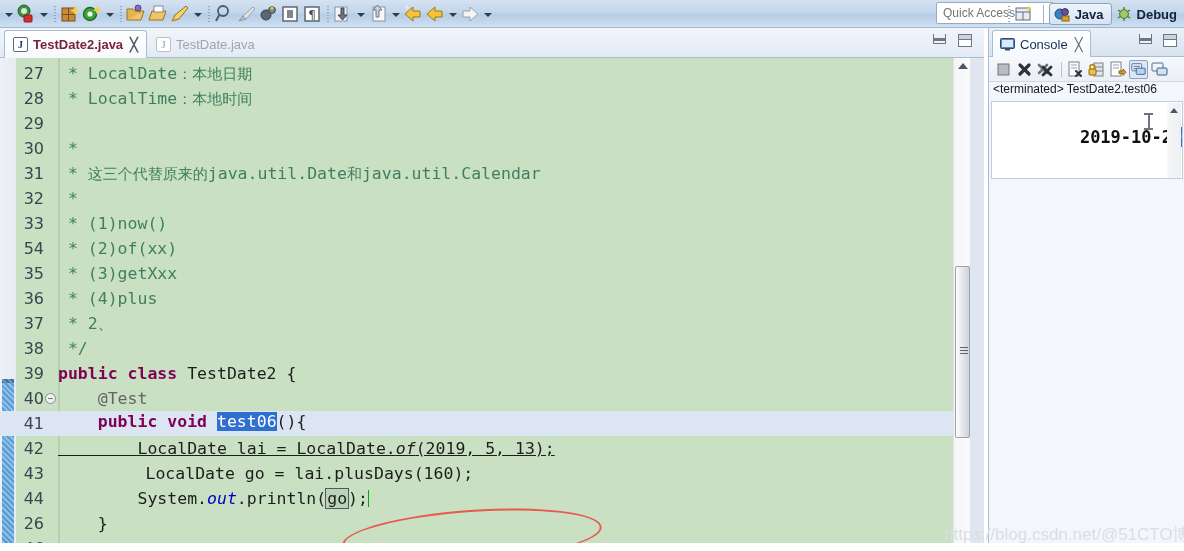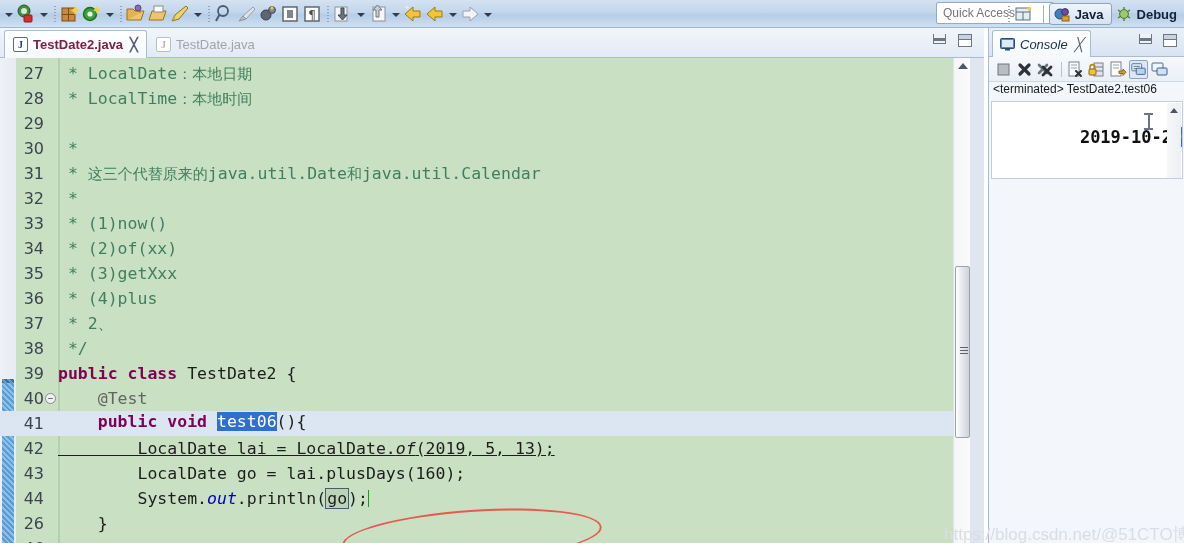--- a/index.html
+++ b/index.html
@@ -160,21 +160,21 @@
   }
   .console-tabbar {
     position:absolute; left:0; top:0; width:196px; height:29px;
     background:linear-gradient(to bottom,#e9f0f8,#d9e4f1);
     border-bottom:1px solid #a8bdd4;
   }
   .ctab {
     position:absolute; left:3px; top:2px; height:27px; display:flex; align-items:center;
     gap:5px; padding:0 7px; font-size:13px; color:#17304f;
     background:linear-gradient(to bottom,#ffffff,#f5f9fd);
-    border:1px solid #a8bdd4; border-bottom:none; border-radius:3px 3px 0 0;font-style:italic;
+    border:1px solid #a8bdd4; border-bottom:none; border-radius:3px 3px 0 0;
   }
   .console-icon { width:15px; height:13px; position:relative; }
   .cv-winbtns { position:absolute; right:8px; top:6px; display:flex; gap:11px; }
   .console-toolbar {
     position:absolute; left:0; top:29px; width:196px; height:25px;
     background:linear-gradient(to bottom,#f6f8fb,#eaeff6);
     border-bottom:1px solid #cfd8e3; display:flex; align-items:center; padding-left:5px;
   }
   .ct-btn { width:19px; height:19px; position:relative; margin-right:2px; }
   .ct-btn.pressed { border:1px solid #8fa4bb; background:#dce8f5; border-radius:2px; }
@@ -421,42 +421,42 @@
         <div class="crow" style="top: 28px;"><span class="cmt"> * </span><span class="cmt">LocalTime</span><span class="cmt-cn">：本地时间</span></div>
         <div class="ln" style="top: 53px;">29</div>
         <div class="ln" style="top: 78px;">30</div>
         <div class="crow" style="top: 78px;"><span class="cmt"> * </span></div>
         <div class="ln" style="top: 103px;">31</div>
         <div class="crow" style="top: 103px;"><span class="cmt"> * </span><span class="cmt-cn">这三个代替原来的</span><span class="cmt">java.util.Date</span><span class="cmt-cn">和</span><span class="cmt">java.util.Calendar</span></div>
         <div class="ln" style="top: 128px;">32</div>
         <div class="crow" style="top: 128px;"><span class="cmt"> * </span></div>
         <div class="ln" style="top: 153px;">33</div>
         <div class="crow" style="top: 153px;"><span class="cmt"> * (1)now()</span></div>
-        <div class="ln" style="top: 178px;">34</div>
+        <div class="ln" style="top: 178px;">54</div>
         <div class="crow" style="top: 178px;"><span class="cmt"> * (2)of(xx)</span></div>
         <div class="ln" style="top: 203px;">35</div>
         <div class="crow" style="top: 203px;"><span class="cmt"> * (3)getXxx</span></div>
         <div class="ln" style="top: 228px;">36</div>
         <div class="crow" style="top: 228px;"><span class="cmt"> * (4)plus</span></div>
         <div class="ln" style="top: 253px;">37</div>
         <div class="crow" style="top: 253px;"><span class="cmt"> * 2</span><span class="cmt-cn">、</span></div>
         <div class="ln" style="top: 278px;">38</div>
         <div class="crow" style="top: 278px;"><span class="cmt"> */</span></div>
         <div class="ln" style="top: 303px;">39</div>
         <div class="crow" style="top: 303px;"><span class="kw">public class </span><span class="typ">TestDate2 {</span></div>
         <div class="ln" style="top: 328px;">40</div>
         <div class="fold-marker" style="left: -13px; top: 335px;">−</div>
         <div class="crow" style="top: 328px;"><span class="typ">    </span><span class="ann">@Test</span></div>
         <div class="crow-hl" style="top: 353px;"></div>
         <div class="ln" style="top: 353px;">41</div>
         <div class="crow" style="top: 351px;"><span class="typ">    </span><span class="kw">public void </span><span class="selword">test06</span><span class="typ">(){</span></div>
         <div class="ln" style="top: 378px;">42</div>
         <div class="crow" style="top: 378px; text-decoration: underline;"><span class="typ">        LocalDate lai = LocalDate.</span><span class="mth">of</span><span class="typ">(2019, 5, 13);</span></div>
         <div class="ln" style="top: 403px;">43</div>
-        <div class="crow" style="top: 403px;"><span class="typ">        LocalDate go = lai.plusDays(160);</span></div>
+        <div class="crow" style="top: 403px; padding-left: 8px;"><span class="typ">        LocalDate go = lai.plusDays(160);</span></div>
         <div class="ln" style="top: 428px;">44</div>
         <div class="crow" style="top: 428px;"><span class="typ">        System.</span><span class="fld">out</span><span class="typ">.println(</span><span class="gobox">go</span><span class="typ">);</span><span class="caret"></span></div>
         <div class="ln" style="top: 453px;">26</div>
         <div class="crow" style="top: 453px;"><span class="typ">    }</span></div>
         <div class="ln" style="top: 478px;">46</div>
         <div class="crow" style="top: 478px;"><span class="typ"></span></div>
       </div>
 
     <div class="annot-ellipse"></div>
     <div class="annot-text">加160天</div>

